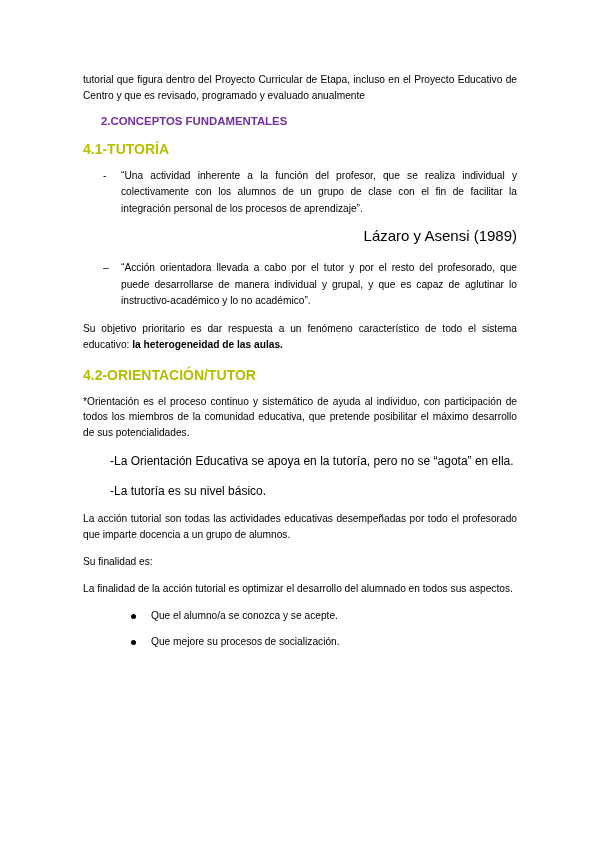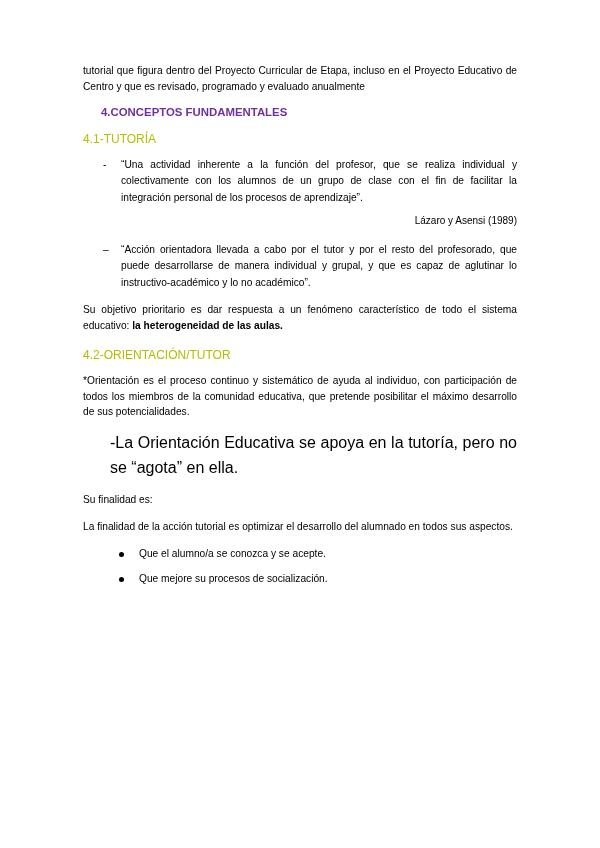--- a/index.html
+++ b/index.html
@@ -13,40 +13,40 @@
     height: 848px;
     background: #ffffff;
     font-family: "Liberation Sans", sans-serif;
     color: #000000;
     box-sizing: border-box;
     overflow: hidden;
   }
   .content {
     position: absolute;
     left: 83px;
-    top: 63px;
+    top: 72px;
     width: 434px;
   }
   p {
     margin: 0 0 11px 0;
     font-size: 10.2px;
     line-height: 1.55;
     text-align: justify;
   }
   .heading-main {
     margin: 10px 0 13px 0;
     font-size: 11.4px;
     font-weight: bold;
     color: #7030a0;
     padding-left: 18px;
   }
   .heading-sub {
     margin: 14px 0 11px 0;
-    font-size: 12px;
-    font-weight: normal;
+    font-size: 14px;
+    font-weight: bold;
     color: #b8c000;
   }
   .heading-sub.olive2 {
     color: #b5bd00;
   }
   .quote-list {
     margin: 0 0 4px 0;
     padding: 0;
     list-style: none;
   }
@@ -58,38 +58,38 @@
     line-height: 1.62;
     text-align: justify;
   }
   .quote-item .dash {
     position: absolute;
     left: 20px;
     top: 0;
   }
   .attribution {
     margin: 0 0 13px 0;
-    font-size: 10px;
+    font-size: 15px;
     text-align: right;
     line-height: 1.55;
   }
   .attribution.first {
     margin-top: -4px;
   }
   .bold {
     font-weight: bold;
   }
   .indent-line {
     margin: 0 0 11px 0;
     padding-left: 27px;
-    font-size: 16px;
+    font-size: 12px;
     line-height: 1.55;
   }
   .bullet-list {
-    margin: 0;
+    margin: 12px;
     padding: 0 0 0 36px;
     list-style: none;
   }
   .bullet-item {
     position: relative;
     padding-left: 20px;
     margin-bottom: 10px;
     font-size: 10.2px;
     line-height: 1.55;
     text-align: justify;
@@ -106,21 +106,21 @@
   }
 </style>
 </head>
 <body>
 
 <div class="page">
   <div class="content">
 
     <p>tutorial que figura dentro del Proyecto Curricular de Etapa, incluso en el Proyecto Educativo de Centro y que es revisado, programado y evaluado anualmente</p>
 
-    <h2 class="heading-main">4.CONCEPTOS FUNDAMENTALES</h2>
+    <h2 class="heading-main">2.CONCEPTOS FUNDAMENTALES</h2>
 
     <h3 class="heading-sub">4.1-TUTORÍA</h3>
 
     <ul class="quote-list">
       <li class="quote-item">
         <span class="dash">-</span>
         <span>“Una actividad inherente a la función del profesor, que se realiza individual y colectivamente con los alumnos de un grupo de clase con el fin de facilitar la integración    personal de los procesos de aprendizaje”.</span>
       </li>
     </ul>
     <p class="attribution first">Lázaro y Asensi (1989)</p>
@@ -133,23 +133,25 @@
     </ul>
 
     <p><span>Su objetivo prioritario es dar respuesta a un fenómeno característico de todo el sistema educativo: </span><span class="bold">la heterogeneidad de las aulas.</span></p>
 
     <h3 class="heading-sub olive2">4.2-ORIENTACIÓN/TUTOR</h3>
 
     <p>*Orientación es el proceso continuo y sistemático de ayuda al individuo, con participación de todos los miembros de la comunidad educativa, que pretende posibilitar el máximo desarrollo de sus potencialidades.</p>
 
     <p class="indent-line">-La Orientación Educativa se apoya en la tutoría, pero no se “agota” en ella.</p>
 
+    <p class="indent-line">-La tutoría es su nivel básico.</p>
 
 
 
+    <p>La acción tutorial son todas las actividades educativas desempeñadas por todo el profesorado que imparte docencia a un grupo de alumnos.</p>
 
     <p>Su finalidad es:</p>
 
     <p>La finalidad de la acción tutorial es optimizar el desarrollo del alumnado en todos sus aspectos.</p>
 
     <ul class="bullet-list">
       <li class="bullet-item">Que el alumno/a se conozca y se acepte.</li>
       <li class="bullet-item">Que mejore su procesos de socialización.</li>
     </ul>
 

